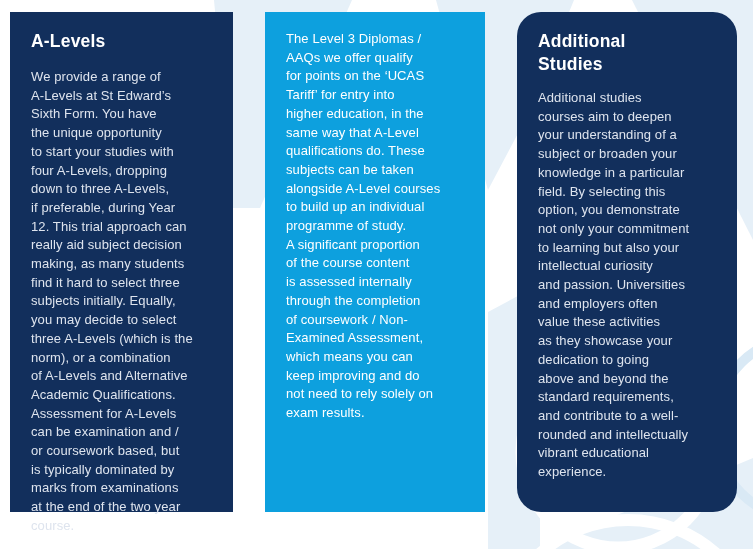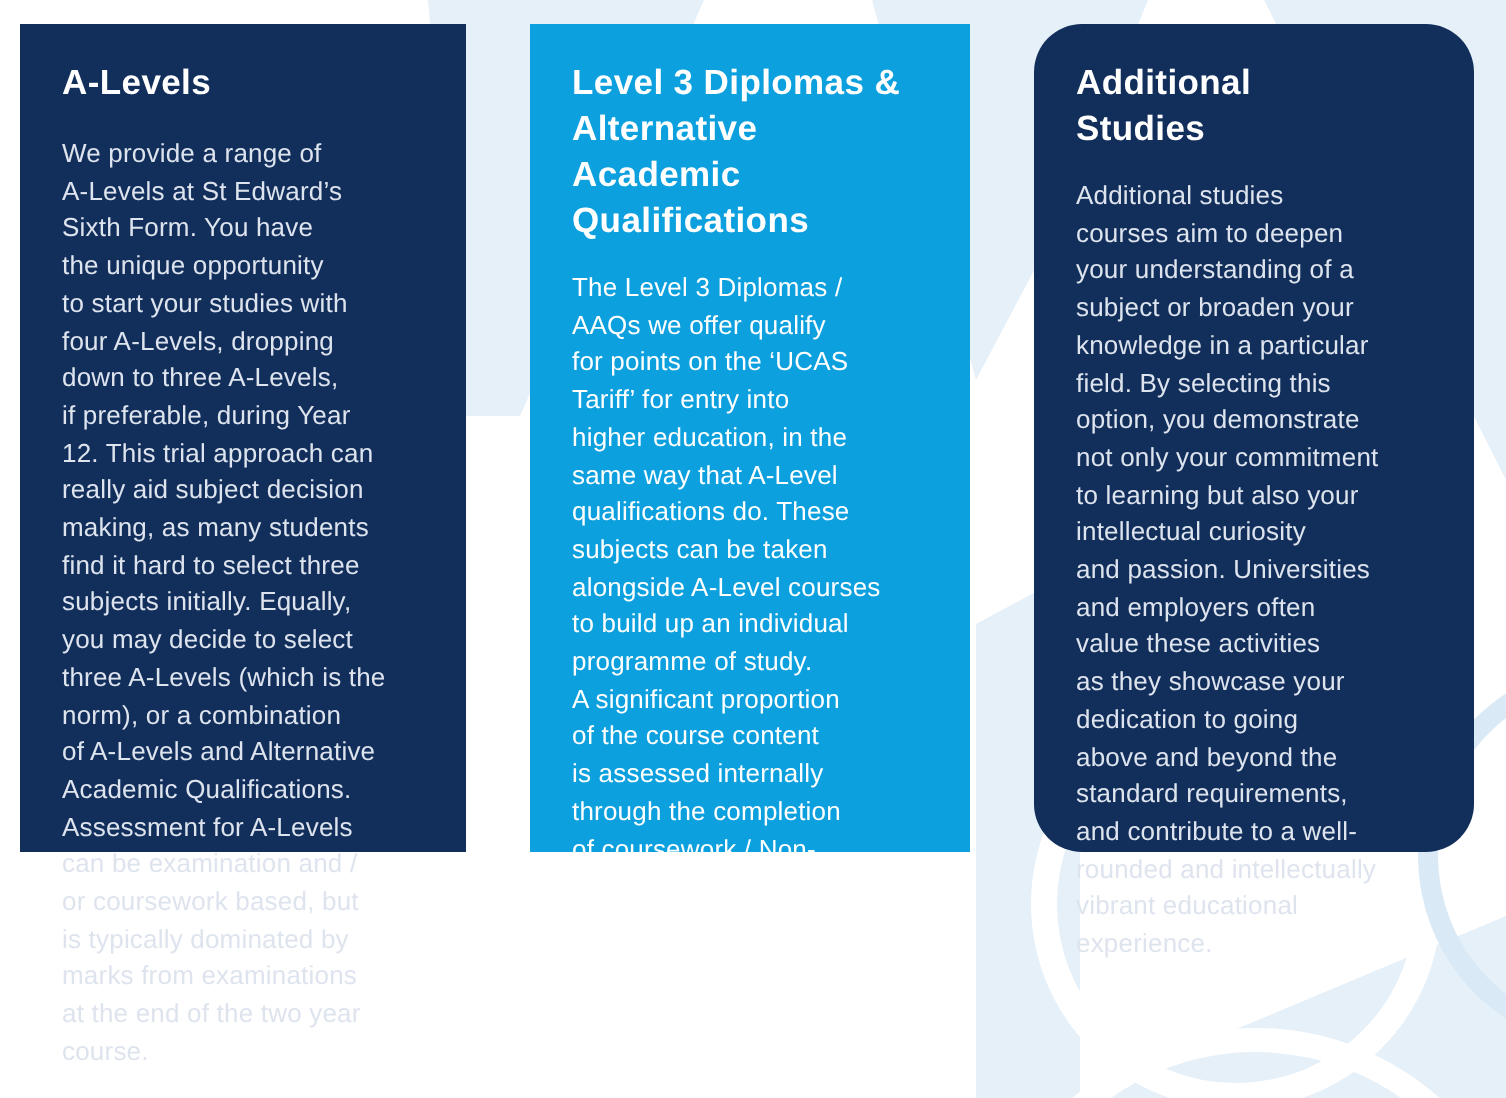--- a/index.html
+++ b/index.html
@@ -12,21 +12,21 @@
     font-family: "Liberation Sans", sans-serif;
   }
   .watermark {
     position: absolute;
     left: 0; top: 0;
     z-index: 0;
   }
   .panel {
     position: absolute;
     top: 12px;
-    height: 414px;
+    height: 500px;
     z-index: 1;
     box-sizing: border-box;
     padding: 18px 20px 0 21px;
   }
   .panel--navy { background: var(--navy, #122F5C); }
   .panel--cyan { background: var(--cyan, #0DA0DE); }
   .panel--first  { left: 10px;  width: 223px; }
   .panel--second { left: 265px; width: 220px; }
   .panel--third  { left: 517px; width: 220px; border-radius: 24px; }
   .panel-heading {
@@ -88,24 +88,20 @@
 Assessment for A-Levels
 can be examination and /
 or coursework based, but
 is typically dominated by
 marks from examinations
 at the end of the two year
 course.</p>
   </section>
 
   <section class="panel panel--cyan panel--second">
-    <h2 class="panel-heading">Level 3 Diplomas &amp;
-Alternative
-Academic
-Qualifications</h2>
     <p class="panel-body">The Level 3 Diplomas /
 AAQs we offer qualify
 for points on the ‘UCAS
 Tariff’ for entry into
 higher education, in the
 same way that A-Level
 qualifications do. These
 subjects can be taken
 alongside A-Level courses
 to build up an individual

